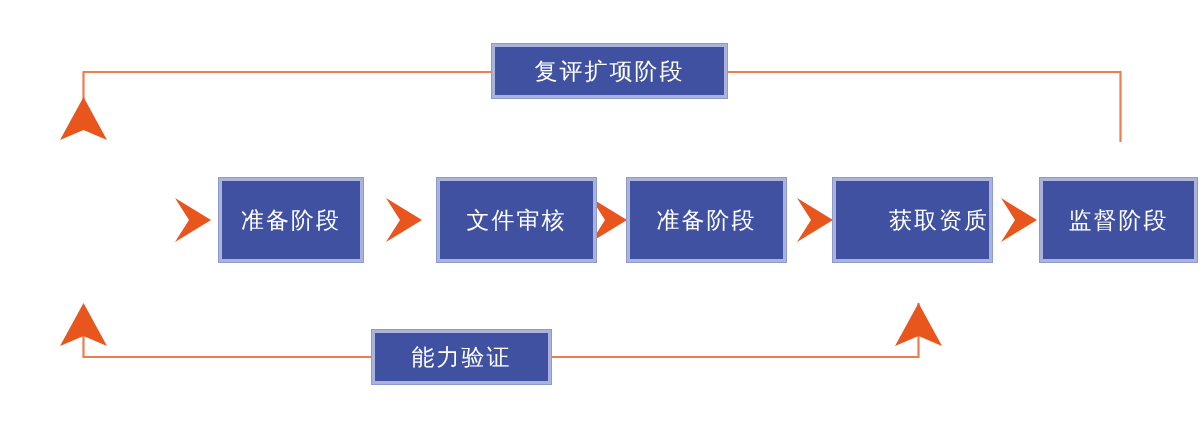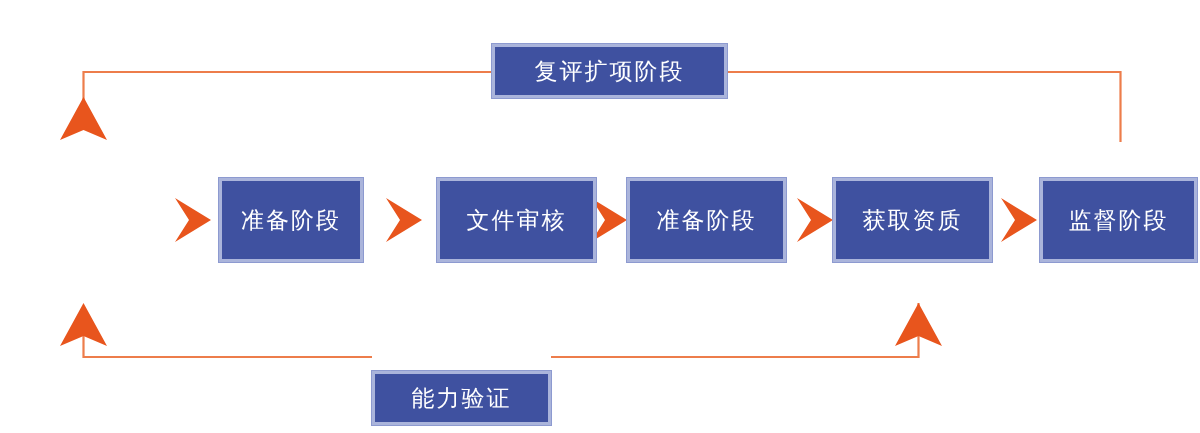--- a/index.html
+++ b/index.html
@@ -32,27 +32,27 @@
     color:#ffffff;
     font-weight:400;
   }
   .pbox.main{top:178px;height:84px;}
   .pbox.main .lbl{font-size:23px;}
 
   #box-apply{left:3px;width:157px;}
   #box-prepare{left:219px;width:144px;}
   #box-docreview{left:437px;width:159px;}
   #box-onsite{left:627px;width:159px;}
-  #box-qualify{left:833px;width:159px;}
+  #box-qualify{left:833px;width:159px;justify-content:flex-end;}
   #box-supervise{left:1040px;width:157px;}
 
   #box-reassess{left:492px;top:44px;width:235px;height:54px;}
   #box-reassess .lbl{font-size:23px;}
 
-  #box-competence{left:372px;top:330px;width:179px;height:54px;margin-top:41px;}
+  #box-competence{left:372px;top:330px;width:179px;height:54px;}
   #box-competence .lbl{font-size:23px;}
 
   
   .chev{
     position:absolute;
     top:196px;
     width:40px;height:48px;
     z-index:4;
   }
   #chev-1{left:173px;}

